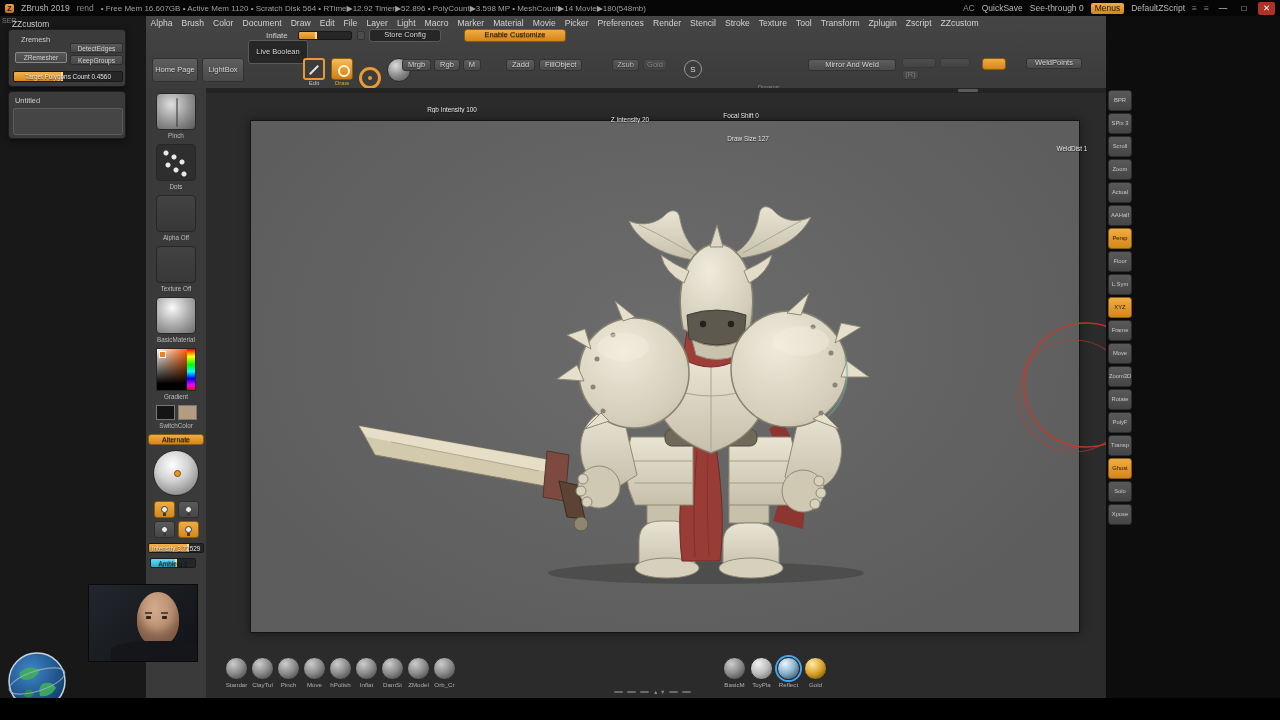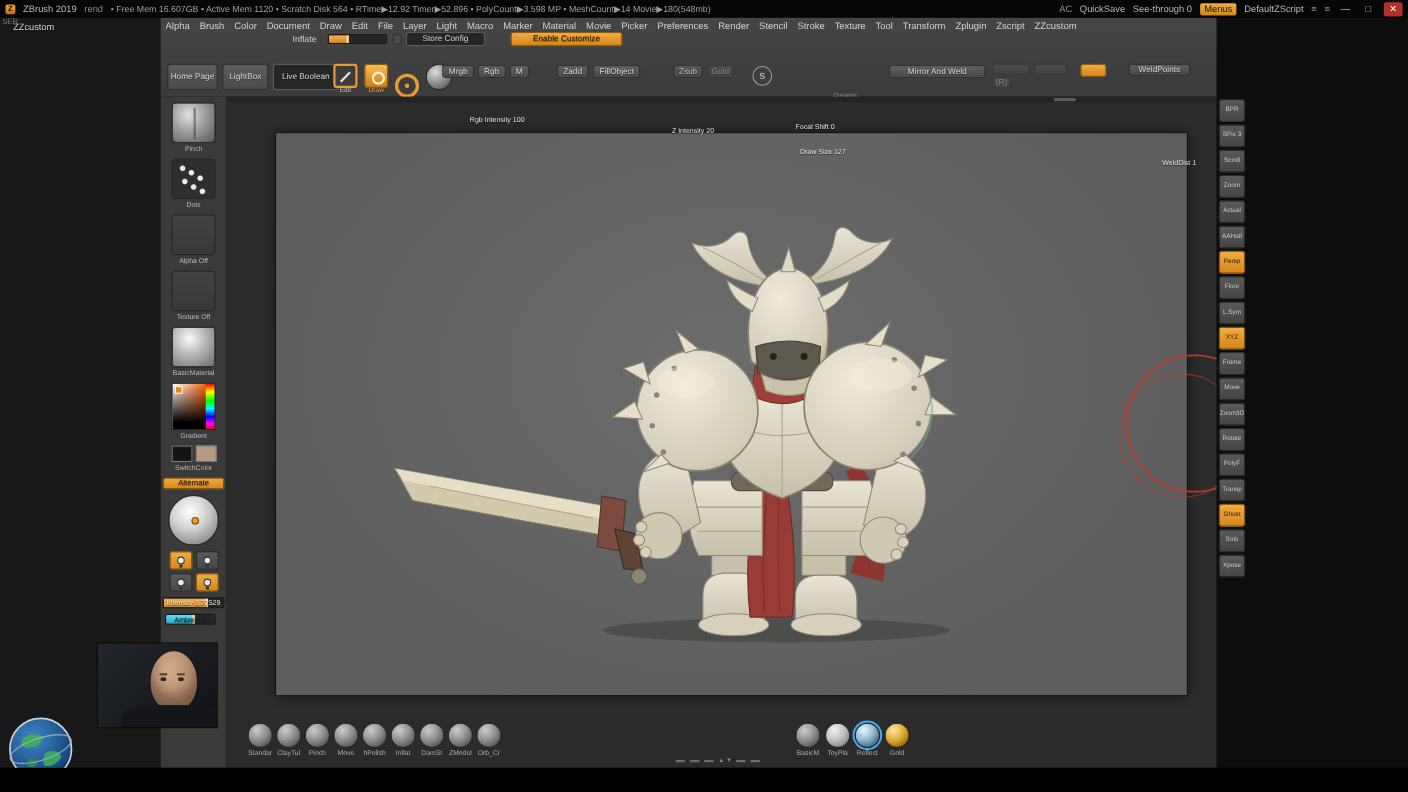--- a/index.html
+++ b/index.html
@@ -153,21 +153,35 @@
       <span class="winbtn">—</span>
       <span class="winbtn">□</span>
       <span class="winbtn close">✕</span>
     </span>
   </div>
 
   <div id="left-dark" class="abs">
     <span class="abs edgelbl" style="left:2px;top:1px">SER</span>
     <span class="abs plabel" style="left:12px;top:3px;font-size:8.4px">ZZcustom</span>
 
-
+    <div class="abs panel" style="left:8px;top:13px;width:118px;height:58px">
+      <span class="abs plabel" style="left:12px;top:5px">Zremesh</span>
+      <div class="abs pbtn" style="left:6px;top:22px;width:52px;height:11px;border-color:#8a8a8a">ZRemesher</div>
+      <div class="abs pbtn" style="left:61px;top:13px;width:53px;height:10px">DetectEdges</div>
+      <div class="abs pbtn" style="left:61px;top:25px;width:53px;height:10px">KeepGroups</div>
+      <div class="abs slider" style="left:4px;top:41px;width:110px;height:11px">
+        <i class="fill" style="width:45%"></i>
+          <span>Target Polygons Count 0.4560</span>
+      </div>
+    </div>
+
+    <div class="abs panel" style="left:8px;top:75px;width:118px;height:48px">
+      <span class="abs plabel" style="left:6px;top:4px">Untitled</span>
+      <div class="abs" style="left:4px;top:16px;width:110px;height:27px;background:#454545;border:1px solid #5c5c5c;border-radius:2px"></div>
+    </div>
   </div>
 
   <div id="right-dark" class="abs"></div>
 
   <div id="topshelf" class="abs">
 
     <div id="menurow">
 
     <span class="mitem">Alpha</span>
         <span class="mitem">Brush</span>
@@ -198,21 +212,21 @@
     <span class="abs" style="left:120px;top:15px;font-size:8px;color:#cfcfcf">Inflate</span>
     <div class="abs slider" style="left:152px;top:15px;width:54px;height:9px">
         <i class="fill" style="width:35%"></i>
       </div>
     <div class="abs tinychip" style="left:211px;top:15px;width:8px;height:9px"></div>
     <div class="abs btn dark" style="left:223px;top:13px;width:72px;height:13px">Store Config</div>
     <div class="abs btn orange" style="left:318px;top:13px;width:102px;height:13px">Enable Customize</div>
 
     <div class="abs btn" style="left:6px;top:42px;width:46px;height:24px">Home Page</div>
     <div class="abs btn" style="left:56px;top:42px;width:42px;height:24px">LightBox</div>
-    <div class="abs btn dark" style="left:102px;top:42px;width:60px;height:24px">Live Boolean</div>
+    <div class="abs btn dark" style="left:102px;top:24px;width:60px;height:24px">Live Boolean</div>
 
     <div class="abs" style="left:157px;top:42px">
       <div class="editic"></div>
       <div class="iclbl">Edit</div>
     </div>
     <div class="abs" style="left:185px;top:42px">
       <div class="drawic"></div>
       <div class="iclbl" style="color:#e8a23c">Draw</div>
     </div>
     <div class="abs gyroic" style="left:213px;top:42px"></div>

